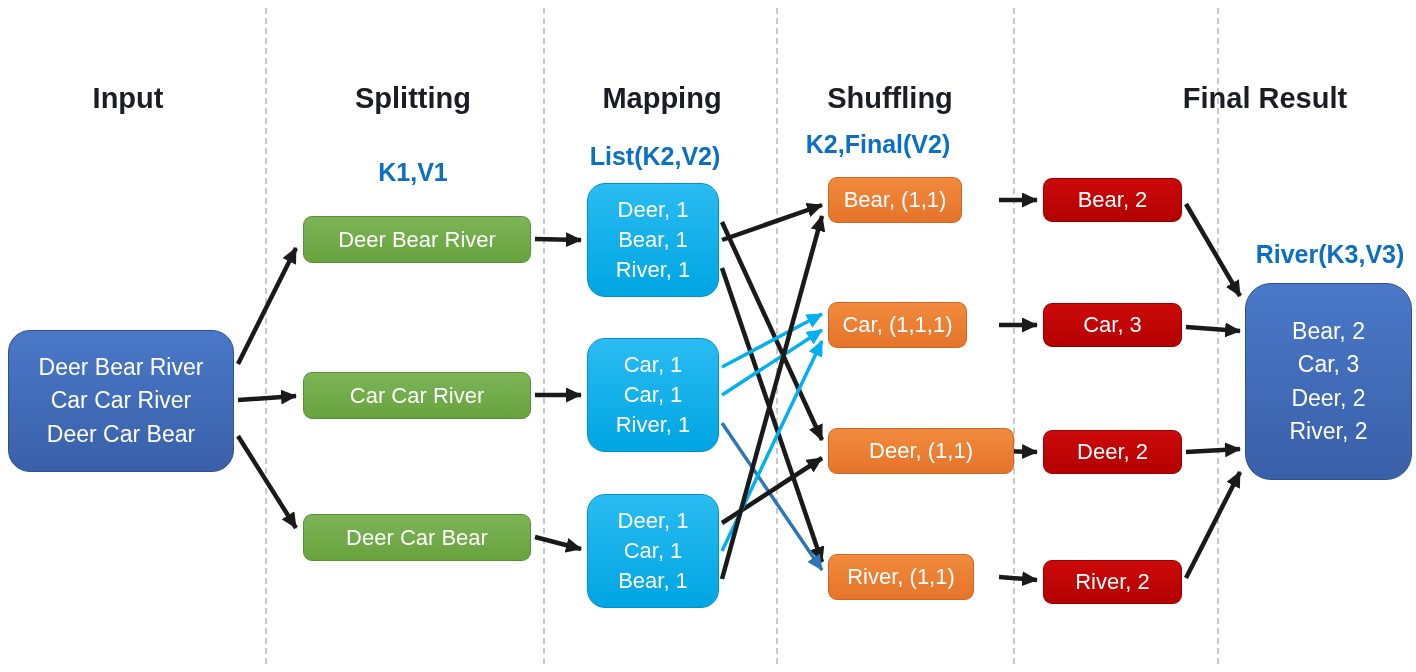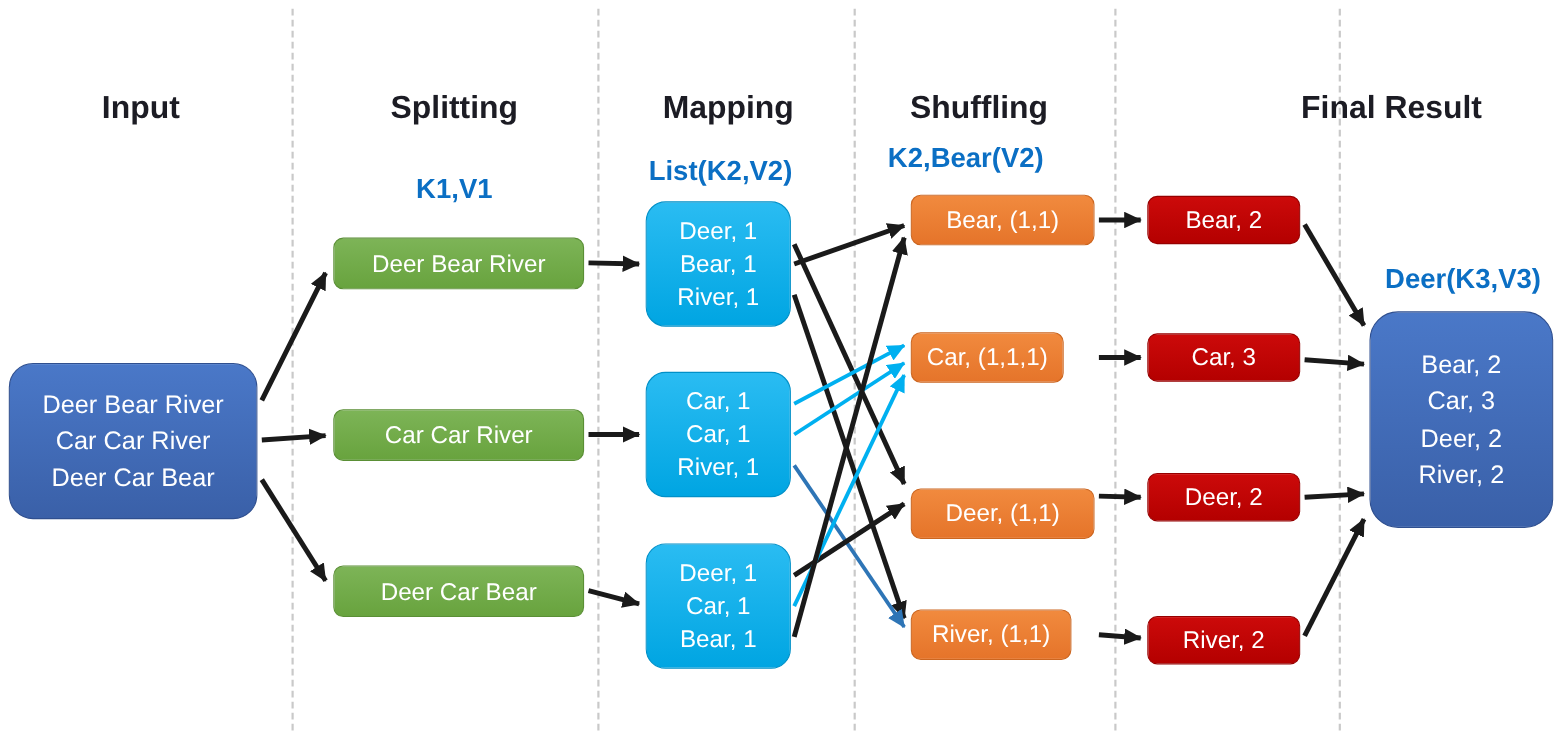--- a/index.html
+++ b/index.html
@@ -141,22 +141,22 @@
   </svg>
 
   <div class="col-header" style="left:128px;  top:82px">Input</div>
   <div class="col-header" style="left:413px;  top:82px">Splitting</div>
   <div class="col-header" style="left:662px;  top:82px">Mapping</div>
   <div class="col-header" style="left:890px;  top:82px">Shuffling</div>
   <div class="col-header" style="left:1265px; top:82px">Final Result</div>
 
   <div class="kv-label" style="left:413px;  top:158px">K1,V1</div>
   <div class="kv-label" style="left:655px;  top:142px">List(K2,V2)</div>
-  <div class="kv-label" style="left:878px;  top:130px">K2,Bear(V2)</div>
-  <div class="kv-label" style="left:1330px; top:240px">Deer(K3,V3)</div>
+  <div class="kv-label" style="left:878px;  top:130px">K2,Final(V2)</div>
+  <div class="kv-label" style="left:1330px; top:240px">River(K3,V3)</div>
 
   <div class="box blue-box" style="left:8px; top:330px; width:226px; height:142px">
     <div>Deer Bear River</div>
     <div>Car Car River</div>
     <div>Deer Car Bear</div>
   </div>
 
   <div class="box green-box" style="left:303px; top:216px; width:228px">
     <div>Deer Bear River</div>
   </div>
@@ -176,27 +176,27 @@
     <div>Car, 1</div>
     <div>Car, 1</div>
     <div>River, 1</div>
   </div>
   <div class="box cyan-box" style="left:587px; top:494px; width:132px; height:114px">
     <div>Deer, 1</div>
     <div>Car, 1</div>
     <div>Bear, 1</div>
   </div>
 
-  <div class="box orange-box" style="left:828px; top:177px; width:167px">
+  <div class="box orange-box" style="left:828px; top:177px; width:134px">
     <div>Bear, (1,1)</div>
   </div>
   <div class="box orange-box" style="left:828px; top:302px; width:139px">
     <div>Car, (1,1,1)</div>
   </div>
-  <div class="box orange-box" style="left:828px; top:444px; width:167px">
+  <div class="box orange-box" style="left:828px; top:428px; width:186px">
     <div>Deer, (1,1)</div>
   </div>
   <div class="box orange-box" style="left:828px; top:554px; width:146px">
     <div>River, (1,1)</div>
   </div>
 
   <div class="box red-box" style="left:1043px; top:178px; width:139px">
     <div>Bear, 2</div>
   </div>
   <div class="box red-box" style="left:1043px; top:303px; width:139px">

